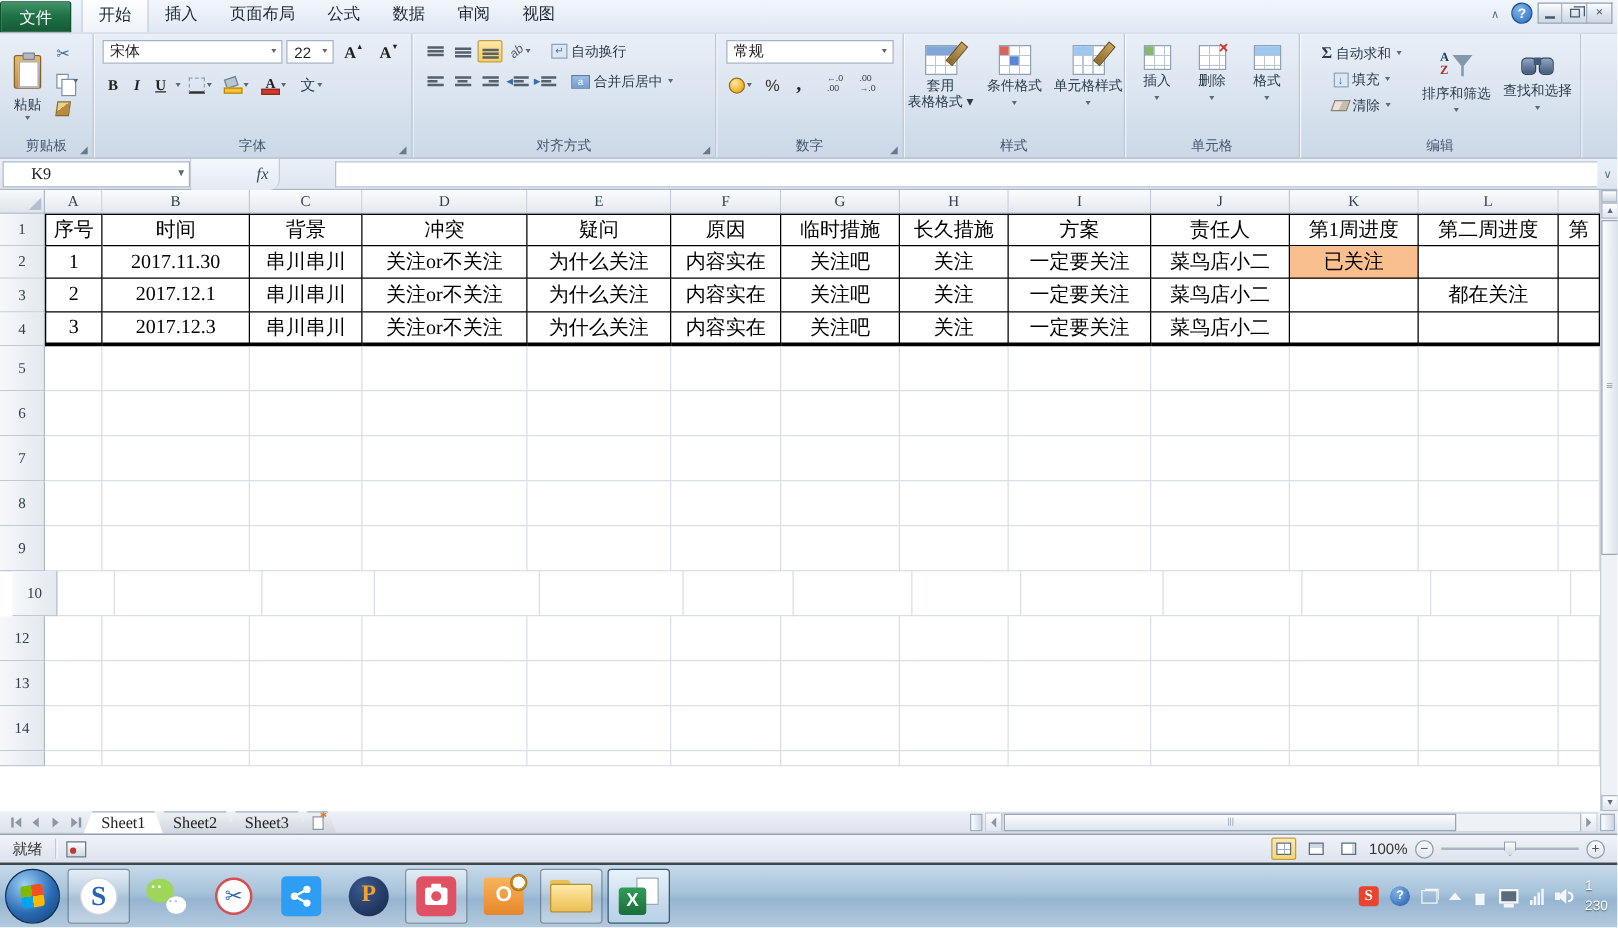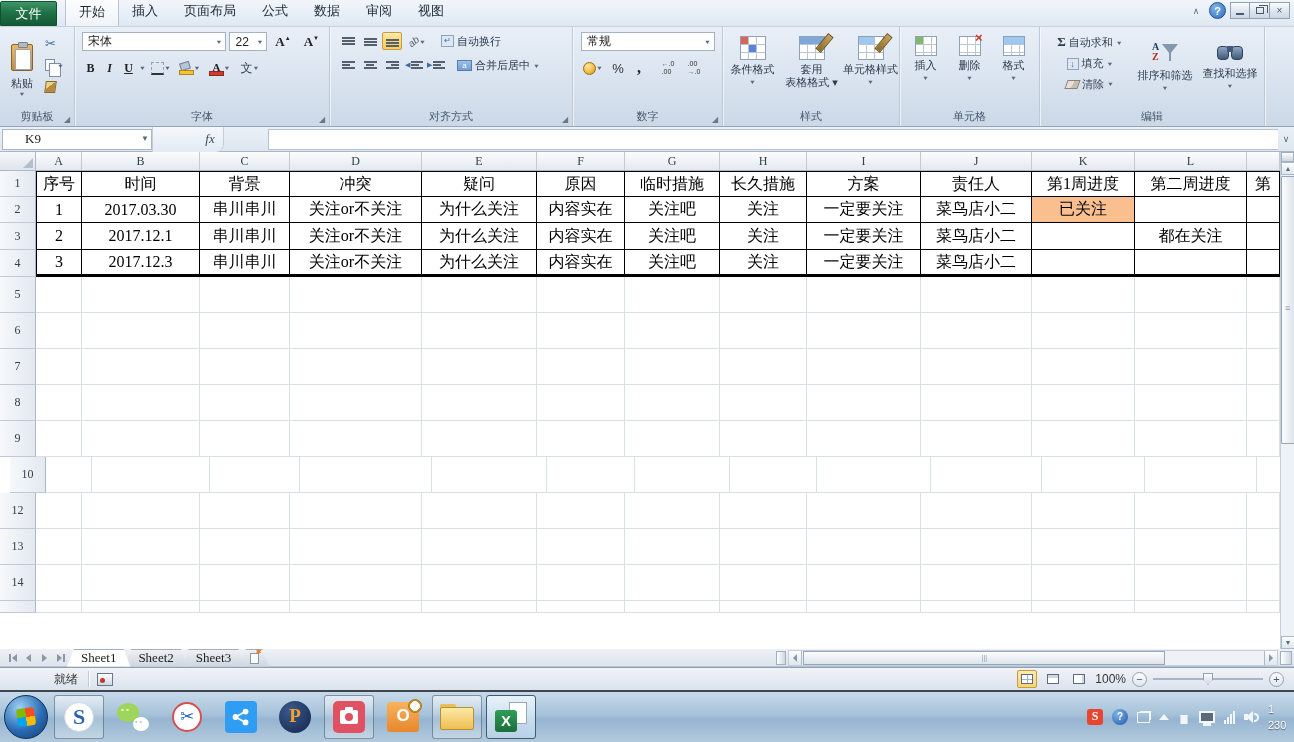--- a/index.html
+++ b/index.html
@@ -181,21 +181,21 @@
   #hscroll { width:490px; height:16px; margin:0 2px; background:#eef1f5; border:1px solid #c5cfdb; display:flex; align-items:center; position:relative; }
   .hbtn { width:13px; height:14px; background:linear-gradient(#fcfdfe,#dfe6ee); border-right:1px solid #aab8c8; display:flex; align-items:center; justify-content:center; flex:none; }
   .hbtn.r { border-left:1px solid #aab8c8; border-right:none; }
   .tl.sm.left { border-right-width:4px; } .tl.sm.right { border-left-width:4px; }
   #hthumb { position:absolute; left:14px; top:0; width:362px; height:14px; background:linear-gradient(#fdfdfe,#dde4ec); border:1px solid #96a7ba; }
   #hthumb:after { content:"| | |"; position:absolute; left:50%; transform:translateX(-50%); top:2px; font-size:7px; color:#8a9aac; letter-spacing:-1px; }
   #hspacer { flex:1; }
   #rgrip { width:12px; height:14px; margin-right:2px; background:linear-gradient(to right,#fff,#ccd6e2); border:1px solid #9fb0c2; }
 
   
-  #statusbar { position:absolute; left:0; top:667px; width:1294px; height:23px; background:linear-gradient(#f0f3f8,#dce3ed); border-top:1px solid #8fa0b4; display:flex; align-items:center;padding-left:44px; }
+  #statusbar { position:absolute; left:0; top:667px; width:1294px; height:23px; background:linear-gradient(#f0f3f8,#dce3ed); border-top:1px solid #8fa0b4; display:flex; align-items:center; }
   #status-text { font-size:12px; color:#333; padding:0 10px; }
   .sdiv { width:1px; height:16px; background:#c0cad6; box-shadow:1px 0 0 #fff; }
   #macroicon { width:16px; height:13px; margin:0 8px; border:1px solid #68798c; background:linear-gradient(#fdfdfe,#cfd8e2); position:relative; }
   #macroicon:after { content:""; position:absolute; left:2px; bottom:2px; width:5px; height:5px; border-radius:50%; background:#c0392b; }
   #sb-right { margin-left:auto; display:flex; align-items:center; gap:6px; padding-right:10px; }
   .vb { width:20px; height:18px; display:flex; align-items:center; justify-content:center; border:1px solid transparent; }
   .vb.sel { background:linear-gradient(#fdeab2,#f9d46d); border:1px solid #c79b3e; border-radius:2px; }
   .vb i { display:block; width:12px; height:10px; border:1px solid #5c6b7d; background:#fff; }
   .vb.norm i { background:linear-gradient(to right,transparent 0 5px,#9fb0c2 5px 6px,transparent 6px),linear-gradient(to bottom,transparent 0 4px,#9fb0c2 4px 5px,transparent 5px),#fff; }
   .vb.layout i { background:linear-gradient(#cfd8e2 0 3px,#fff 3px); }
@@ -447,27 +447,27 @@
       <div class="rbtn decbtn" style="width:22px;height:18px">
           <span>.00<br><b>→</b>.0</span>
         </div>
     </div>
     <div class="rg-label">数字</div>
     <div class="launcher">◢</div>
   </div>
 
   <div class="rgroup" id="g-styles" style="width:177px;display:flex">
     <div class="bigbtn rbtn" style="width:59px">
+      <span class="ic-grid ic-fat brush"></span>
+      <span class="blabel"><span>套用</span><br><span>表格格式 ▾</span></span>
+    </div>
+    <div class="bigbtn rbtn" style="width:59px">
       <span class="ic-grid ic-cf"></span>
       <span class="blabel">条件格式</span>
         <span class="dd">▼</span>
-    </div>
-    <div class="bigbtn rbtn" style="width:59px">
-      <span class="ic-grid ic-fat brush"></span>
-      <span class="blabel"><span>套用</span><br><span>表格格式 ▾</span></span>
     </div>
     <div class="bigbtn rbtn" style="width:59px">
       <span class="ic-grid ic-cs brush"></span>
       <span class="blabel">单元格样式</span>
         <span class="dd">▼</span>
     </div>
     <div class="rg-label">样式</div>
   </div>
 
   <div class="rgroup" id="g-cells" style="width:140px;display:flex;justify-content:center">
@@ -570,21 +570,21 @@
         <div class="cell dc top" style="width: 87px;">长久措施</div>
         <div class="cell dc top" style="width: 114px;">方案</div>
         <div class="cell dc top" style="width: 111px;">责任人</div>
         <div class="cell dc top" style="width: 103px;">第1周进度</div>
         <div class="cell dc top" style="width: 112px;">第二周进度</div>
         <div class="cell dc top" style="width: 33px;">第</div>
       </div>
       <div class="grow0" style="height: 26px;">
         <div class="rh">2</div>
         <div class="cell dc first" style="width: 46px;">1</div>
-        <div class="cell dc" style="width: 118px;">2017.03.30</div>
+        <div class="cell dc" style="width: 118px;">2017.11.30</div>
         <div class="cell dc" style="width: 90px;">串川串川</div>
         <div class="cell dc" style="width: 132px;">关注or不关注</div>
         <div class="cell dc" style="width: 115px;">为什么关注</div>
         <div class="cell dc" style="width: 88px;">内容实在</div>
         <div class="cell dc" style="width: 95px;">关注吧</div>
         <div class="cell dc" style="width: 87px;">关注</div>
         <div class="cell dc" style="width: 114px;">一定要关注</div>
         <div class="cell dc" style="width: 111px;">菜鸟店小二</div>
         <div class="cell dc hl" style="width: 103px;">已关注</div>
         <div class="cell dc" style="width: 112px;"></div>

